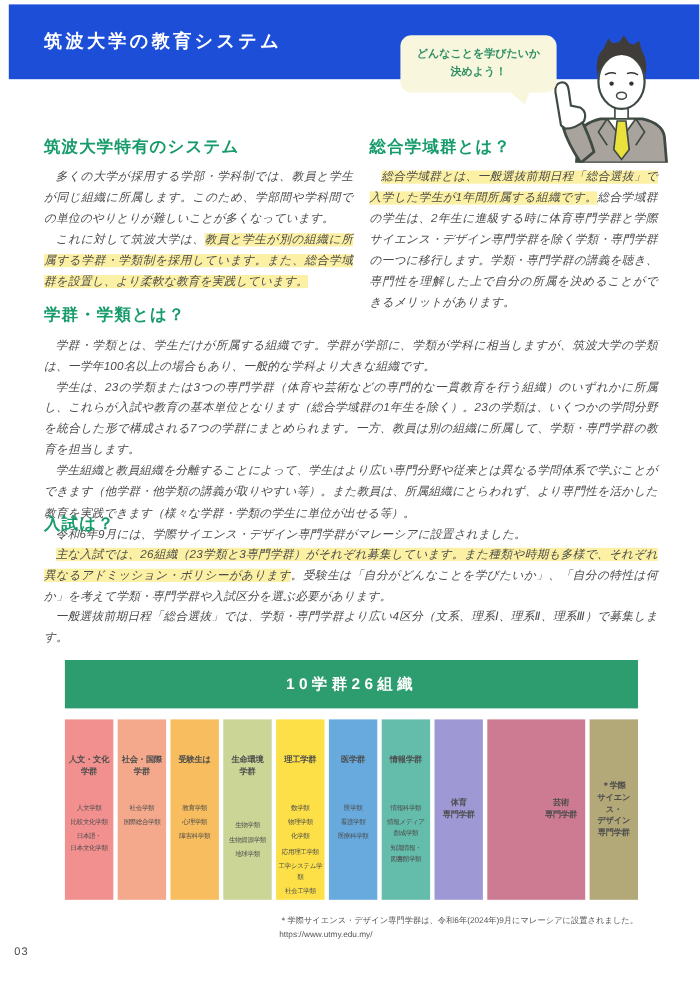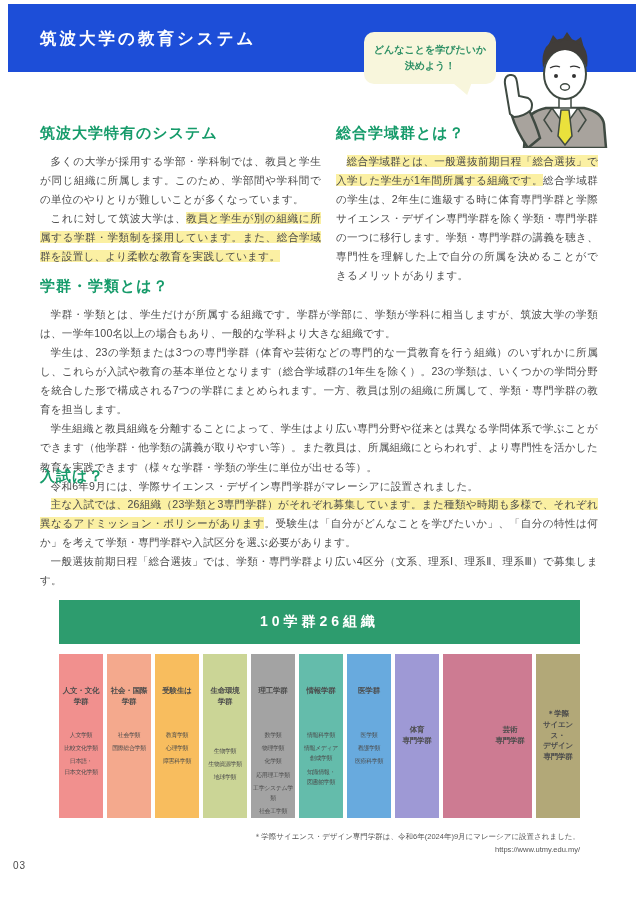--- a/index.html
+++ b/index.html
@@ -4,33 +4,33 @@
 <style>
   html,body{margin:0;padding:0;background:#ffffff;}
   .page{position:relative;width:636px;height:900px;background:#ffffff;overflow:hidden;
         font-family:"Liberation Sans","DejaVu Sans",sans-serif;color:#4a4a4a;}
 
   
   .topbar{position:absolute;top:4px;left:8px;right:0;height:68px;background:#1d4ed8;z-index:1;}
   .topbar h1{margin:0;padding:0 0 0 32px;line-height:68px;font-size:16.5px;font-weight:bold;
              color:#ffffff;letter-spacing:3px;}
 
-  .bubble{position:absolute;top:32px;left:364px;width:132px;height:52px;background:#f8f6dc;
+  .bubble{position:absolute;top:32px;left:364px;width:142px;height:52px;background:#f8f6dc;
           border-radius:10px;z-index:3;display:flex;align-items:center;justify-content:center;}
   .bubble .bubble-text{font-size:10px;font-weight:bold;color:#2e9065;text-align:center;
           line-height:1.6;white-space:pre-line;}
   .bubble .tail{position:absolute;right:24px;bottom:-11px;width:22px;height:13px;background:#f8f6dc;
           clip-path:polygon(8% 0,100% 0,78% 100%);}
 
   .character{position:absolute;left:490px;top:20px;width:140px;height:128px;z-index:2;}
 
   
   .sec h2{margin:0 0 9px 0;font-size:15px;font-weight:bold;color:#169b6a;letter-spacing:1px;}
   .sec p{margin:0;font-size:10.6px;line-height:1.8;text-indent:1em;letter-spacing:0.2px;
-         text-align:justify;}
+         text-align:justify;font-style:italic;}
   .hl{background:#fbf0a3;}
 
   .row1{position:absolute;top:124px;left:40px;right:38px;display:flex;gap:15px;z-index:4;}
   .row1 .col-left{width:281px;flex:none;}
   .row1 .col-right{flex:1;}
   .sec-gakugun{position:absolute;top:277px;left:40px;right:38px;}
   .sec-nyushi{position:absolute;top:467px;left:40px;right:38px;}
 
   
   .table-title{position:absolute;top:600px;left:59px;width:521px;height:44px;background:#2d9c6e;
@@ -40,21 +40,21 @@
   .col{flex:1;display:flex;flex-direction:column;align-items:center;color:#4c4c4c;}
   .col-title{font-size:7.5px;font-weight:bold;text-align:center;white-space:pre-line;
           line-height:1.45;padding-top:32px;min-height:36px;letter-spacing:-0.2px;}
   .col-center{justify-content:center;}
   .col-center .col-title{padding-top:0;min-height:0;}
   .col-items{margin-top:8px;}
   .col-item{font-size:6px;letter-spacing:-0.4px;text-align:center;white-space:pre-line;
           line-height:1.7;margin-bottom:3px;}
 
   
-  .footnote{position:absolute;top:831px;right:56px;text-align:right;font-size:7.5px;color:#555;
+  .footnote{position:absolute;top:831px;right:56px;text-align:left;font-size:7.5px;color:#555;
           line-height:1.7;}
   .pagenum{position:absolute;left:13px;top:860px;font-size:10px;color:#4a4a4a;letter-spacing:1px;}
 </style>
 </head>
 <body>
 
 <div class="page">
 
   <header class="topbar">
     <h1>筑波大学の教育システム</h1>
@@ -156,49 +156,49 @@
       </div>
       <div class="col" style="background: rgb(203, 213, 150); gap: 16px;">
         <div class="col-title">生命環境
 学群</div>
         <div class="col-items">
           <div class="col-item">生物学類</div>
           <div class="col-item">生物資源学類</div>
           <div class="col-item">地球学類</div>
         </div>
       </div>
-      <div class="col" style="background: #a3a3a3;">
+      <div class="col" style="background: #fde047;">
         <div class="col-title">理工学群</div>
         <div class="col-items">
           <div class="col-item">数学類</div>
           <div class="col-item">物理学類</div>
           <div class="col-item">化学類</div>
           <div class="col-item">応用理工学類</div>
           <div class="col-item">工学システム学類</div>
           <div class="col-item">社会工学類</div>
         </div>
       </div>
+      <div class="col" style="background: rgb(104, 170, 222);">
+        <div class="col-title">医学群</div>
+        <div class="col-items">
+          <div class="col-item">医学類</div>
+          <div class="col-item">看護学類</div>
+          <div class="col-item">医療科学類</div>
+        </div>
+      </div>
       <div class="col" style="background: rgb(100, 188, 171);">
         <div class="col-title">情報学群</div>
         <div class="col-items">
           <div class="col-item">情報科学類</div>
           <div class="col-item">情報メディア
 創成学類</div>
           <div class="col-item">知識情報・
 図書館学類</div>
         </div>
       </div>
-      <div class="col" style="background: rgb(104, 170, 222);">
-        <div class="col-title">医学群</div>
-        <div class="col-items">
-          <div class="col-item">医学類</div>
-          <div class="col-item">看護学類</div>
-          <div class="col-item">医療科学類</div>
-        </div>
-      </div>
       <div class="col col-center" style="background: rgb(158, 153, 213);">
         <div class="col-title">体育
 専門学群</div>
       </div>
       <div class="col col-center" style="background: rgb(205, 123, 146); padding-left: 45px;">
         <div class="col-title">芸術
 専門学群</div>
       </div>
       <div class="col col-center" style="background: rgb(178, 168, 120);">
         <div class="col-title">＊学際

